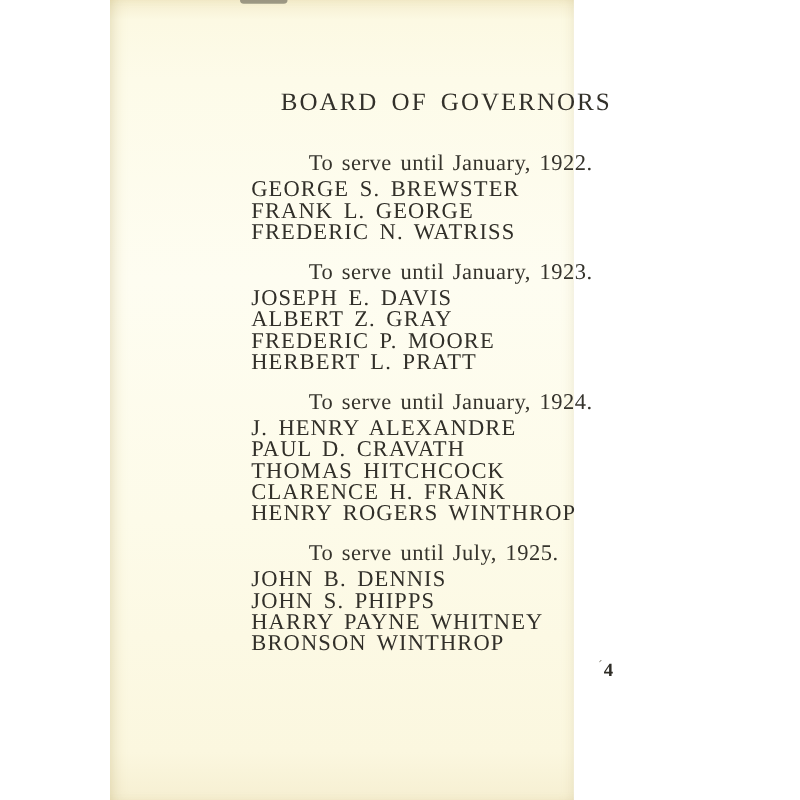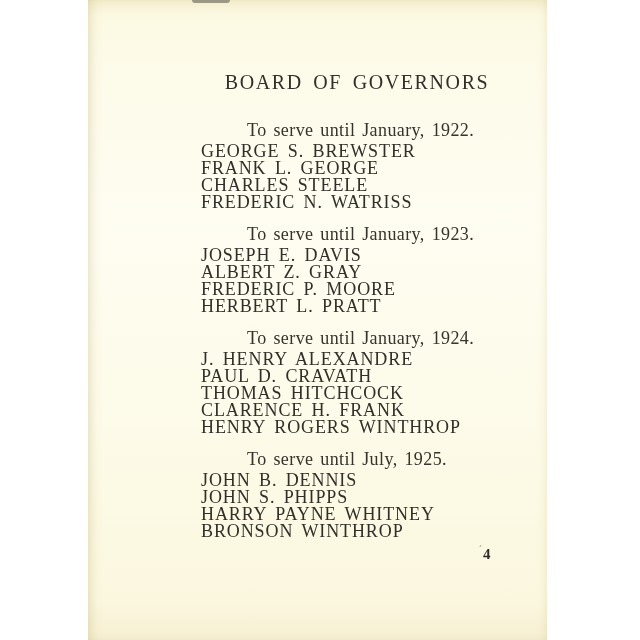--- a/index.html
+++ b/index.html
@@ -15,21 +15,21 @@
     position: relative;
     width: 640px;
     height: 640px;
     background: #ffffff;
   }
   
   .page {
     position: absolute;
     left: 88px;
     top: 0;
-    width: 459px;
+    width: 371px;
     height: 640px;
     background:
       linear-gradient(180deg,
         #f5eecf 0%, #fcf9e3 2.5%,
         #fdfbe9 10%, #fefdf1 35%,
         #fdfbe9 65%, #fbf7df 94%,
         #f6efd2 100%);
     box-shadow:
       inset 8px 0 14px -9px rgba(170,150,80,0.45),
       inset -6px 0 12px -9px rgba(170,150,80,0.35);
@@ -112,21 +112,20 @@
     <div class="smudge"></div>
     <div class="content">
 
       <h1 class="title">BOARD OF GOVERNORS</h1>
 
       <section class="section first">
         <p class="term-heading">To serve until January, 1922.</p>
         <ul class="names">
           <li>GEORGE S. BREWSTER</li>
           <li>FRANK L. GEORGE</li>
-          <li>CHARLES STEELE</li>
           <li>FREDERIC N. WATRISS</li>
         </ul>
       </section>
 
       <section class="section">
         <p class="term-heading">To serve until January, 1923.</p>
         <ul class="names">
           <li>JOSEPH E. DAVIS</li>
           <li>ALBERT Z. GRAY</li>
           <li>FREDERIC P. MOORE</li>

